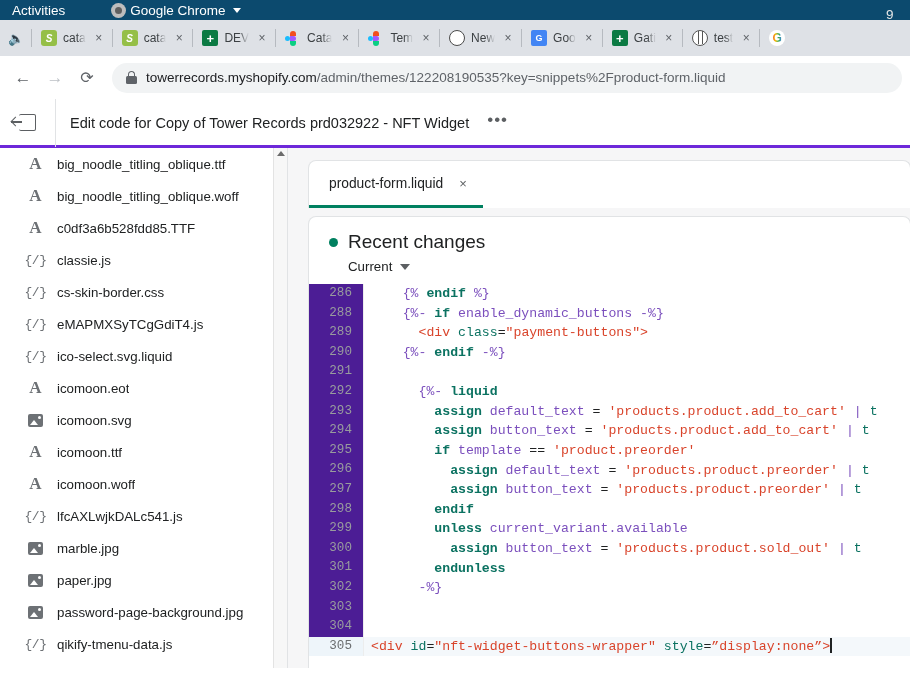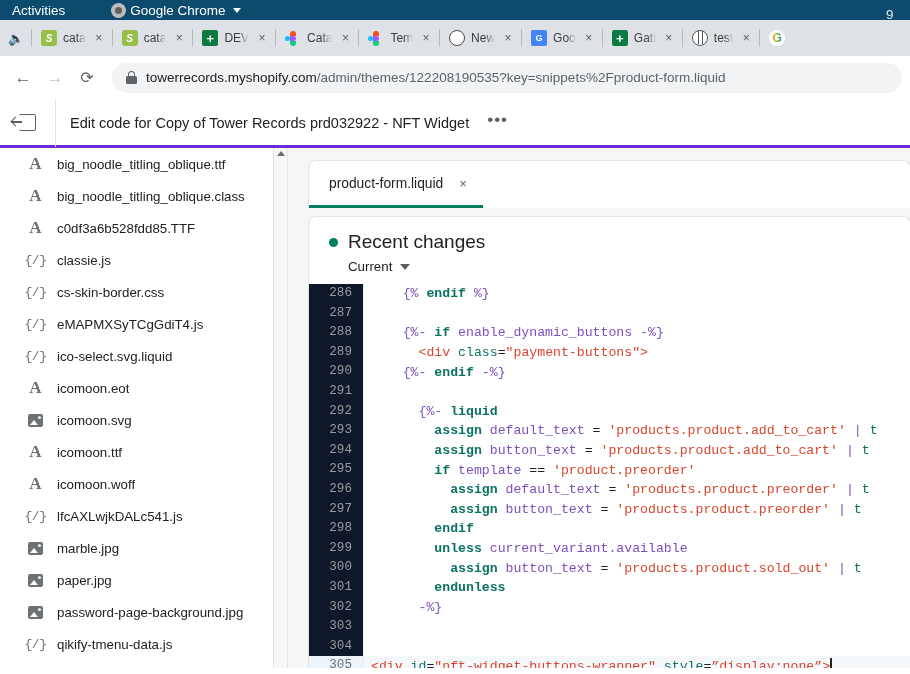--- a/index.html
+++ b/index.html
@@ -319,21 +319,21 @@
     font-family: "Liberation Mono", monospace;
     font-size: 13.2px;
     white-space: pre;
   }
   .code-line.active { background: #f4f8fb; }
   .gutter {
     width: 55px; flex: 0 0 55px;
     text-align: right; padding-right: 11px;
     color: #999c9e;
     font-size: 12.6px;
-    background: #0f172a;
+    background: #4c1d95;
     height: 19.6px; line-height: 19.6px;
     border-right: 1px solid #eceded;
   }
   .code-line.active .gutter { background: #eef5fa; color: #6b6e70; }
   .code-text { padding-left: 7px; flex: 1 1 auto; overflow: hidden; color: #202223; }  
   .tk-kw       { color: #0b7261; font-weight: bold; }
   .tk-delim    { color: #7b4fbd; }
   .tk-var      { color: #7b4fbd; }
   .tk-str      { color: #d9442b; }
   .tk-plain    { color: #202223; }
@@ -459,21 +459,21 @@
         <div class="file-row">
           <span class="fileicon">
             <span class="ic-font">A</span>
           </span>
           <span class="file-name">big_noodle_titling_oblique.ttf</span>
         </div>
         <div class="file-row">
           <span class="fileicon">
             <span class="ic-font">A</span>
           </span>
-          <span class="file-name">big_noodle_titling_oblique.class</span>
+          <span class="file-name">big_noodle_titling_oblique.woff</span>
         </div>
         <div class="file-row">
           <span class="fileicon">
             <span class="ic-font">A</span>
           </span>
           <span class="file-name">c0df3a6b528fdd85.TTF</span>
         </div>
         <div class="file-row">
           <span class="fileicon">
             <span class="ic-code">{/}</span>
@@ -573,21 +573,20 @@
       </div>
       <div class="changes-current">
         <span>Current</span>
         <span class="caret-down"></span>
       </div>
     </div>
 
     <div class="code-card">
       <div class="code-scroll" id="code-lines">
           <div class="code-line"><span class="gutter">286</span><span class="code-text"><span class="tk-plain">    </span><span class="tk-delim">{% </span><span class="tk-kw">endif</span><span class="tk-delim"> %}</span></span></div>
-          <div class="code-line"><span class="gutter">287</span><span class="code-text"></span></div>
           <div class="code-line"><span class="gutter">288</span><span class="code-text"><span class="tk-plain">    </span><span class="tk-delim">{%- </span><span class="tk-kw">if</span><span class="tk-plain"> </span><span class="tk-var">enable_dynamic_buttons</span><span class="tk-plain"> </span><span class="tk-delim">-%}</span></span></div>
           <div class="code-line"><span class="gutter">289</span><span class="code-text"><span class="tk-htmltag">      &lt;div </span><span class="tk-attr">class</span><span class="tk-plain">=</span><span class="tk-str">"payment-buttons"</span><span class="tk-htmltag">&gt;</span></span></div>
           <div class="code-line"><span class="gutter">290</span><span class="code-text"><span class="tk-plain">    </span><span class="tk-delim">{%- </span><span class="tk-kw">endif</span><span class="tk-delim"> -%}</span></span></div>
           <div class="code-line"><span class="gutter">291</span><span class="code-text"></span></div>
           <div class="code-line"><span class="gutter">292</span><span class="code-text"><span class="tk-plain">      </span><span class="tk-delim">{%- </span><span class="tk-kw">liquid</span></span></div>
           <div class="code-line"><span class="gutter">293</span><span class="code-text"><span class="tk-plain">        </span><span class="tk-kw">assign</span><span class="tk-plain"> </span><span class="tk-var">default_text</span><span class="tk-plain"> = </span><span class="tk-str">'products.product.add_to_cart'</span><span class="tk-plain"> </span><span class="tk-pipe">|</span><span class="tk-plain"> </span><span class="tk-filter">t</span></span></div>
           <div class="code-line"><span class="gutter">294</span><span class="code-text"><span class="tk-plain">        </span><span class="tk-kw">assign</span><span class="tk-plain"> </span><span class="tk-var">button_text</span><span class="tk-plain"> = </span><span class="tk-str">'products.product.add_to_cart'</span><span class="tk-plain"> </span><span class="tk-pipe">|</span><span class="tk-plain"> </span><span class="tk-filter">t</span></span></div>
           <div class="code-line"><span class="gutter">295</span><span class="code-text"><span class="tk-plain">        </span><span class="tk-kw">if</span><span class="tk-plain"> </span><span class="tk-var">template</span><span class="tk-plain"> == </span><span class="tk-str">'product.preorder'</span></span></div>
           <div class="code-line"><span class="gutter">296</span><span class="code-text"><span class="tk-plain">          </span><span class="tk-kw">assign</span><span class="tk-plain"> </span><span class="tk-var">default_text</span><span class="tk-plain"> = </span><span class="tk-str">'products.product.preorder'</span><span class="tk-plain"> </span><span class="tk-pipe">|</span><span class="tk-plain"> </span><span class="tk-filter">t</span></span></div>
           <div class="code-line"><span class="gutter">297</span><span class="code-text"><span class="tk-plain">          </span><span class="tk-kw">assign</span><span class="tk-plain"> </span><span class="tk-var">button_text</span><span class="tk-plain"> = </span><span class="tk-str">'products.product.preorder'</span><span class="tk-plain"> </span><span class="tk-pipe">|</span><span class="tk-plain"> </span><span class="tk-filter">t</span></span></div>

